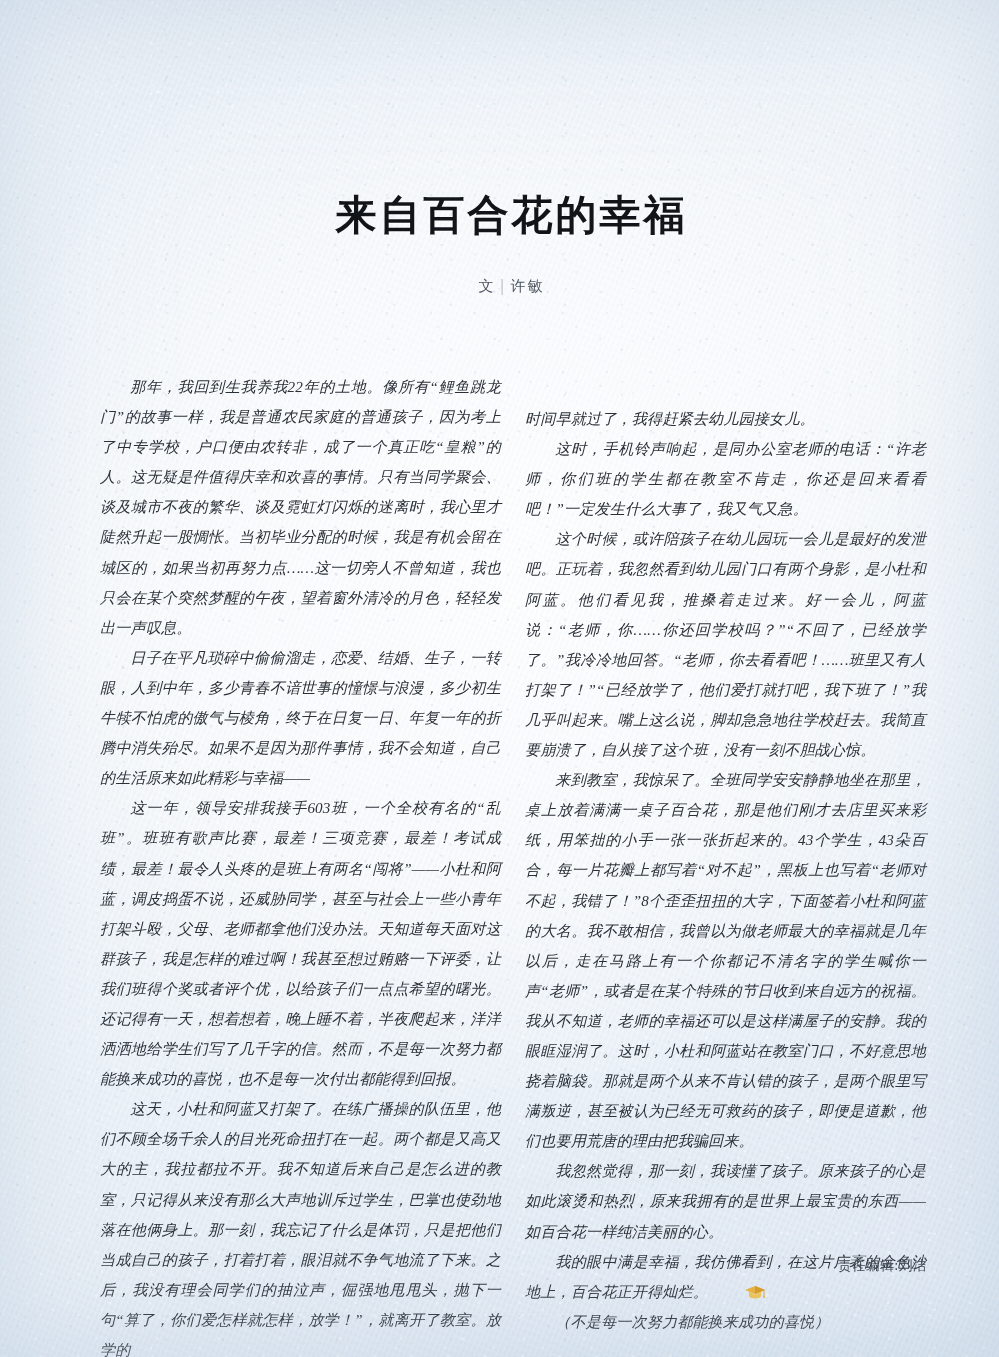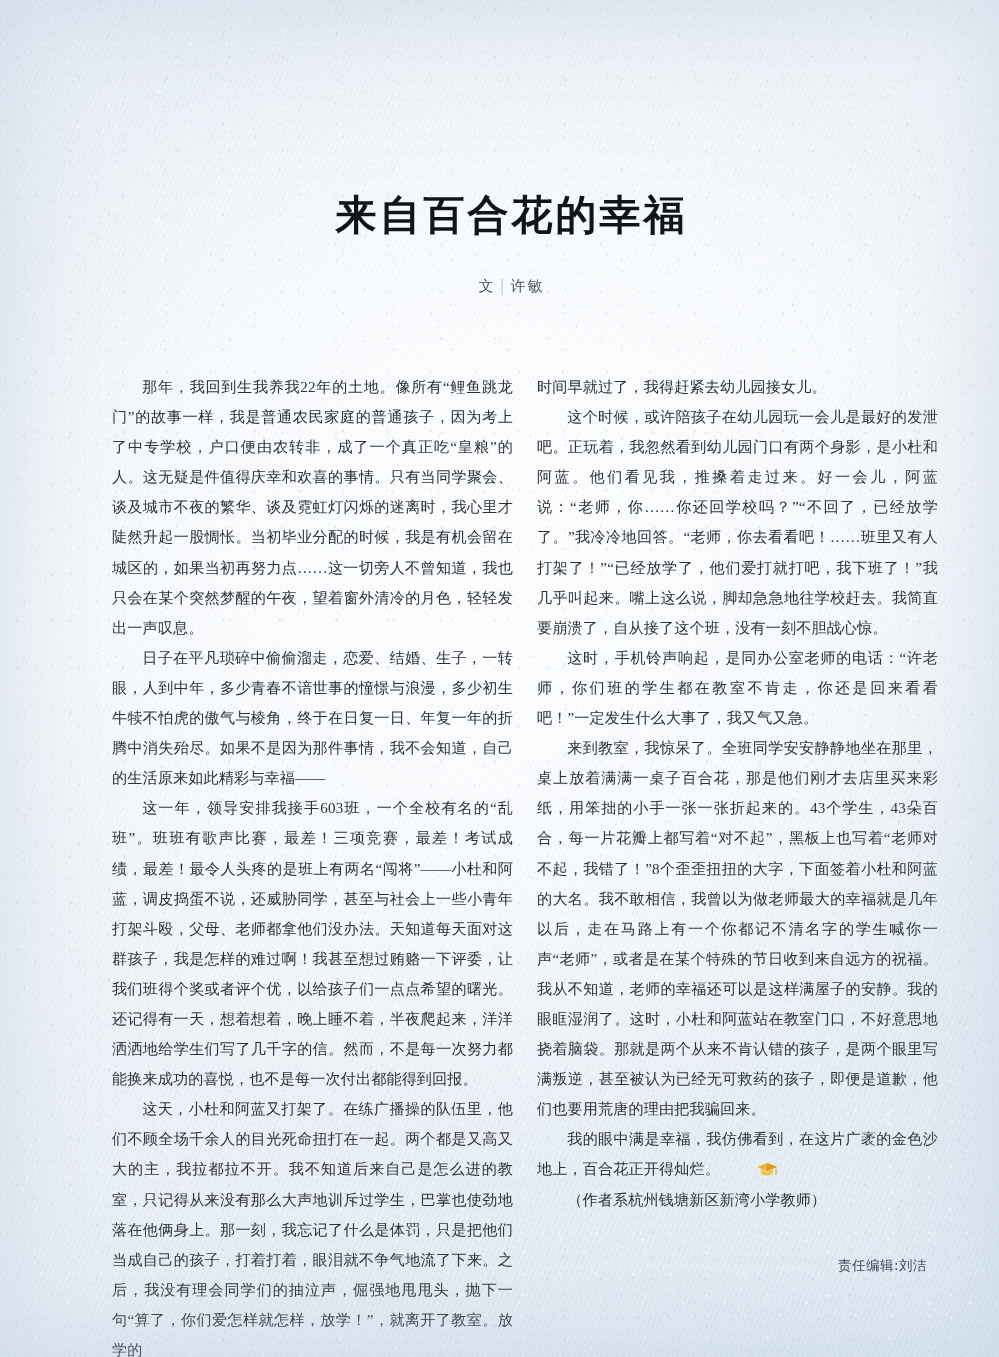--- a/index.html
+++ b/index.html
@@ -96,43 +96,44 @@
   .byline .sep {
     color: #9aa5b1;
     padding: 0 4px;
     font-weight: 300;
   }
 
   
   .columns {
     position: absolute;
     top: 372px;
-    left: 100px;
+    left: 88px;
     width: 826px;
     height: 890px;
     display: flex;
     gap: 24px;
+    font-style: italic;
   }
   .col {
     width: 401px;
     position: relative;
   }
   .col p {
     margin: 0;
     text-indent: 2em;
     font-size: 15.1px;
     line-height: 30.1px;
     color: #2a3038;
     text-align: justify;
     text-justify: inter-ideograph;
     letter-spacing: .15px;
     font-family: "Liberation Serif", "DejaVu Serif", serif;
     text-shadow: 0 0 1px rgba(255,255,255,.35);
   }
-  .col p.no-indent { text-indent: 0; }
+  .col p.no-indent { text-indent: 0; margin-top: 32px; }
 
   .credit-line {
     margin-top: 2px;
     text-indent: 2em;
     font-size: 14.2px;
     line-height: 30px;
     color: #343a44;
     letter-spacing: .6px;
   }
 
@@ -184,31 +185,32 @@
 
       <div class="col">
         <p>那年，我回到生我养我22年的土地。像所有“鲤鱼跳龙门”的故事一样，我是普通农民家庭的普通孩子，因为考上了中专学校，户口便由农转非，成了一个真正吃“皇粮”的人。这无疑是件值得庆幸和欢喜的事情。只有当同学聚会、谈及城市不夜的繁华、谈及霓虹灯闪烁的迷离时，我心里才陡然升起一股惆怅。当初毕业分配的时候，我是有机会留在城区的，如果当初再努力点……这一切旁人不曾知道，我也只会在某个突然梦醒的午夜，望着窗外清冷的月色，轻轻发出一声叹息。</p>
         <p>日子在平凡琐碎中偷偷溜走，恋爱、结婚、生子，一转眼，人到中年，多少青春不谙世事的憧憬与浪漫，多少初生牛犊不怕虎的傲气与棱角，终于在日复一日、年复一年的折腾中消失殆尽。如果不是因为那件事情，我不会知道，自己的生活原来如此精彩与幸福——</p>
         <p>这一年，领导安排我接手603班，一个全校有名的“乱班”。班班有歌声比赛，最差！三项竞赛，最差！考试成绩，最差！最令人头疼的是班上有两名“闯将”——小杜和阿蓝，调皮捣蛋不说，还威胁同学，甚至与社会上一些小青年打架斗殴，父母、老师都拿他们没办法。天知道每天面对这群孩子，我是怎样的难过啊！我甚至想过贿赂一下评委，让我们班得个奖或者评个优，以给孩子们一点点希望的曙光。还记得有一天，想着想着，晚上睡不着，半夜爬起来，洋洋洒洒地给学生们写了几千字的信。然而，不是每一次努力都能换来成功的喜悦，也不是每一次付出都能得到回报。</p>
         <p>这天，小杜和阿蓝又打架了。在练广播操的队伍里，他们不顾全场千余人的目光死命扭打在一起。两个都是又高又大的主，我拉都拉不开。我不知道后来自己是怎么进的教室，只记得从来没有那么大声地训斥过学生，巴掌也使劲地落在他俩身上。那一刻，我忘记了什么是体罚，只是把他们当成自己的孩子，打着打着，眼泪就不争气地流了下来。之后，我没有理会同学们的抽泣声，倔强地甩甩头，抛下一句“算了，你们爱怎样就怎样，放学！”，就离开了教室。放学的</p>
       </div>
 
       <div class="col">
         <p class="no-indent">时间早就过了，我得赶紧去幼儿园接女儿。</p>
+        <p>这时，手机铃声响起，是同办公室老师的电话：“许老师，你们班的学生都在教室不肯走，你还是回来看看吧！”一定发生什么大事了，我又气又急。</p>
         <p>这个时候，或许陪孩子在幼儿园玩一会儿是最好的发泄吧。正玩着，我忽然看到幼儿园门口有两个身影，是小杜和阿蓝。他们看见我，推搡着走过来。好一会儿，阿蓝说：“老师，你……你还回学校吗？”“不回了，已经放学了。”我冷冷地回答。“老师，你去看看吧！……班里又有人打架了！”“已经放学了，他们爱打就打吧，我下班了！”我几乎叫起来。嘴上这么说，脚却急急地往学校赶去。我简直要崩溃了，自从接了这个班，没有一刻不胆战心惊。</p>
-        <p>这时，手机铃声响起，是同办公室老师的电话：“许老师，你们班的学生都在教室不肯走，你还是回来看看吧！”一定发生什么大事了，我又气又急。</p>
         <p>来到教室，我惊呆了。全班同学安安静静地坐在那里，桌上放着满满一桌子百合花，那是他们刚才去店里买来彩纸，用笨拙的小手一张一张折起来的。43个学生，43朵百合，每一片花瓣上都写着“对不起”，黑板上也写着“老师对不起，我错了！”8个歪歪扭扭的大字，下面签着小杜和阿蓝的大名。我不敢相信，我曾以为做老师最大的幸福就是几年以后，走在马路上有一个你都记不清名字的学生喊你一声“老师”，或者是在某个特殊的节日收到来自远方的祝福。我从不知道，老师的幸福还可以是这样满屋子的安静。我的眼眶湿润了。这时，小杜和阿蓝站在教室门口，不好意思地挠着脑袋。那就是两个从来不肯认错的孩子，是两个眼里写满叛逆，甚至被认为已经无可救药的孩子，即便是道歉，他们也要用荒唐的理由把我骗回来。</p>
+        <p>我忽然觉得，那一刻，我读懂了孩子。原来孩子的心是如此滚烫和热烈，原来我拥有的是世界上最宝贵的东西——如百合花一样纯洁美丽的心。</p>
         <p><span>我的眼中满是幸福，我仿佛看到，在这片广袤的金色沙地上，百合花正开得灿烂。</span><span class="cap-icon"><svg viewBox="0 0 44 30" width="22" height="15" xmlns="http://www.w3.org/2000/svg">
                 <path d="M22 2 L42 10 L22 18 L2 10 Z" fill="#e8b23a"></path>
                 <path d="M22 2 L42 10 L22 18 Z" fill="#d99a1f"></path>
                 <path d="M10 13 L10 22 C10 25 16 27 22 27 C28 27 34 25 34 22 L34 13 L22 19 Z" fill="#f0c254"></path>
                 <path d="M40 11 L40 23" stroke="#d99a1f" stroke-width="1.6" fill="none"></path>
                 <circle cx="40" cy="24" r="2" fill="#e8b23a"></circle>
               </svg></span></p>
-        <p class="credit-line">（作者系杭州钱塘新区新湾小学教师）</p>
+        <p class="credit-line">（不是每一次努力都能换来成功的喜悦）</p>
       </div>
 
     </div>
 
     <div class="footer">责任编辑:刘洁</div>
 
   </div>
   <div class="vignette"></div>
 </div>
 

